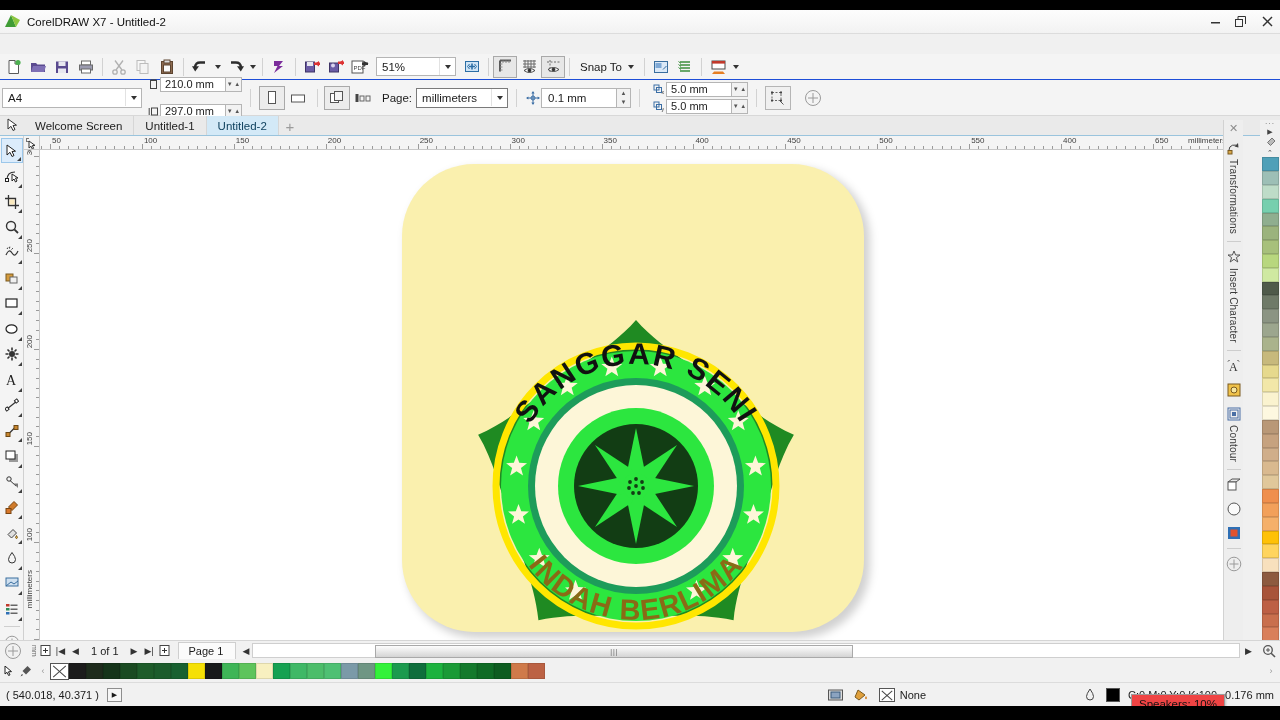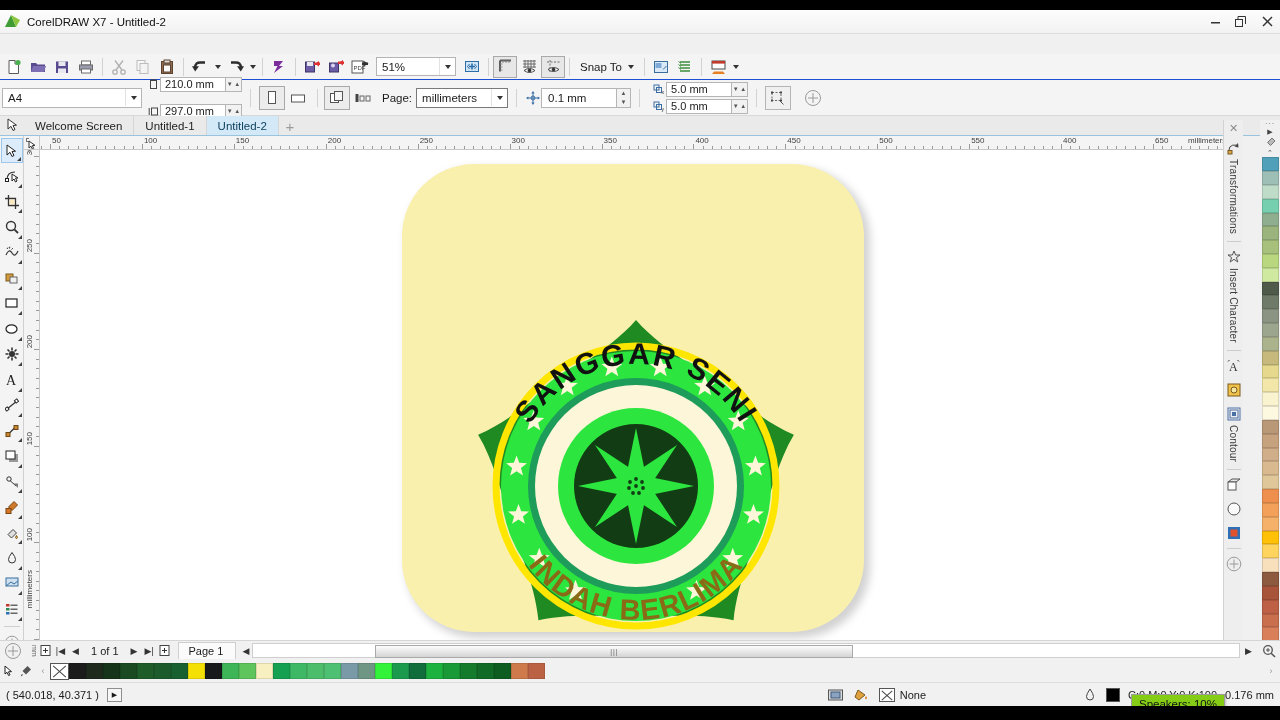--- a/index.html
+++ b/index.html
@@ -227,21 +227,21 @@
     position:absolute; left:0; top:682px; width:1280px; height:24px;
     background:#f1f1f1; display:flex; align-items:center;
     border-top:1px solid #dcdcdc; font-size:11px;
   }
   .coords { padding-left:6px; }
   .coord-btn { width:15px;height:14px;border:1px solid #8e8e8e; background:#f6f6f6;
      display:flex;align-items:center;justify-content:center;font-size:7px; margin-left:8px;}
   .sb-fillswatch { width:14px;height:14px;background:#000;border:1px solid #555;}
   .tooltip {
     position:absolute; left:1131px; top:694px; height:19px; padding:0 7px;
-    background:#84cc16; border:1px solid #9b9b9b;
+    background:#ef4444; border:1px solid #9b9b9b;
     display:flex; align-items:center; font-size:11.5px; color:#111;
     box-shadow:1px 1px 2px rgba(0,0,0,0.2);
   }
 </style>
 </head>
 <body>
 
 <div id="app">
 
   <div class="band-top"></div>

